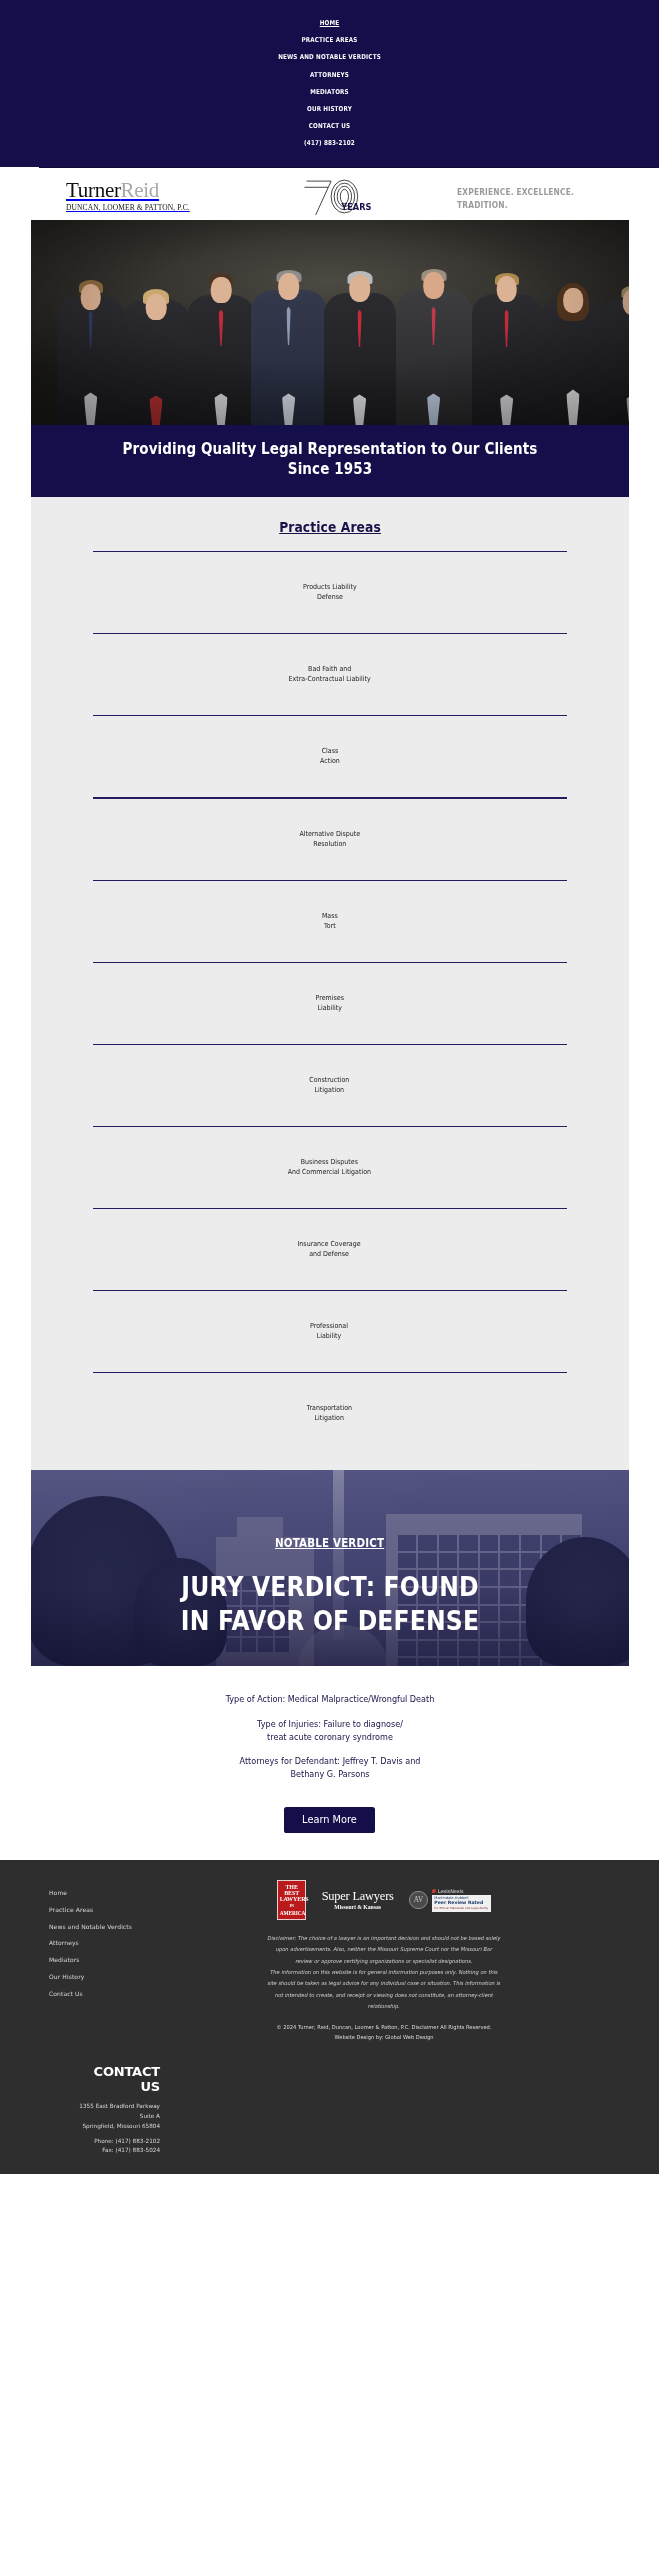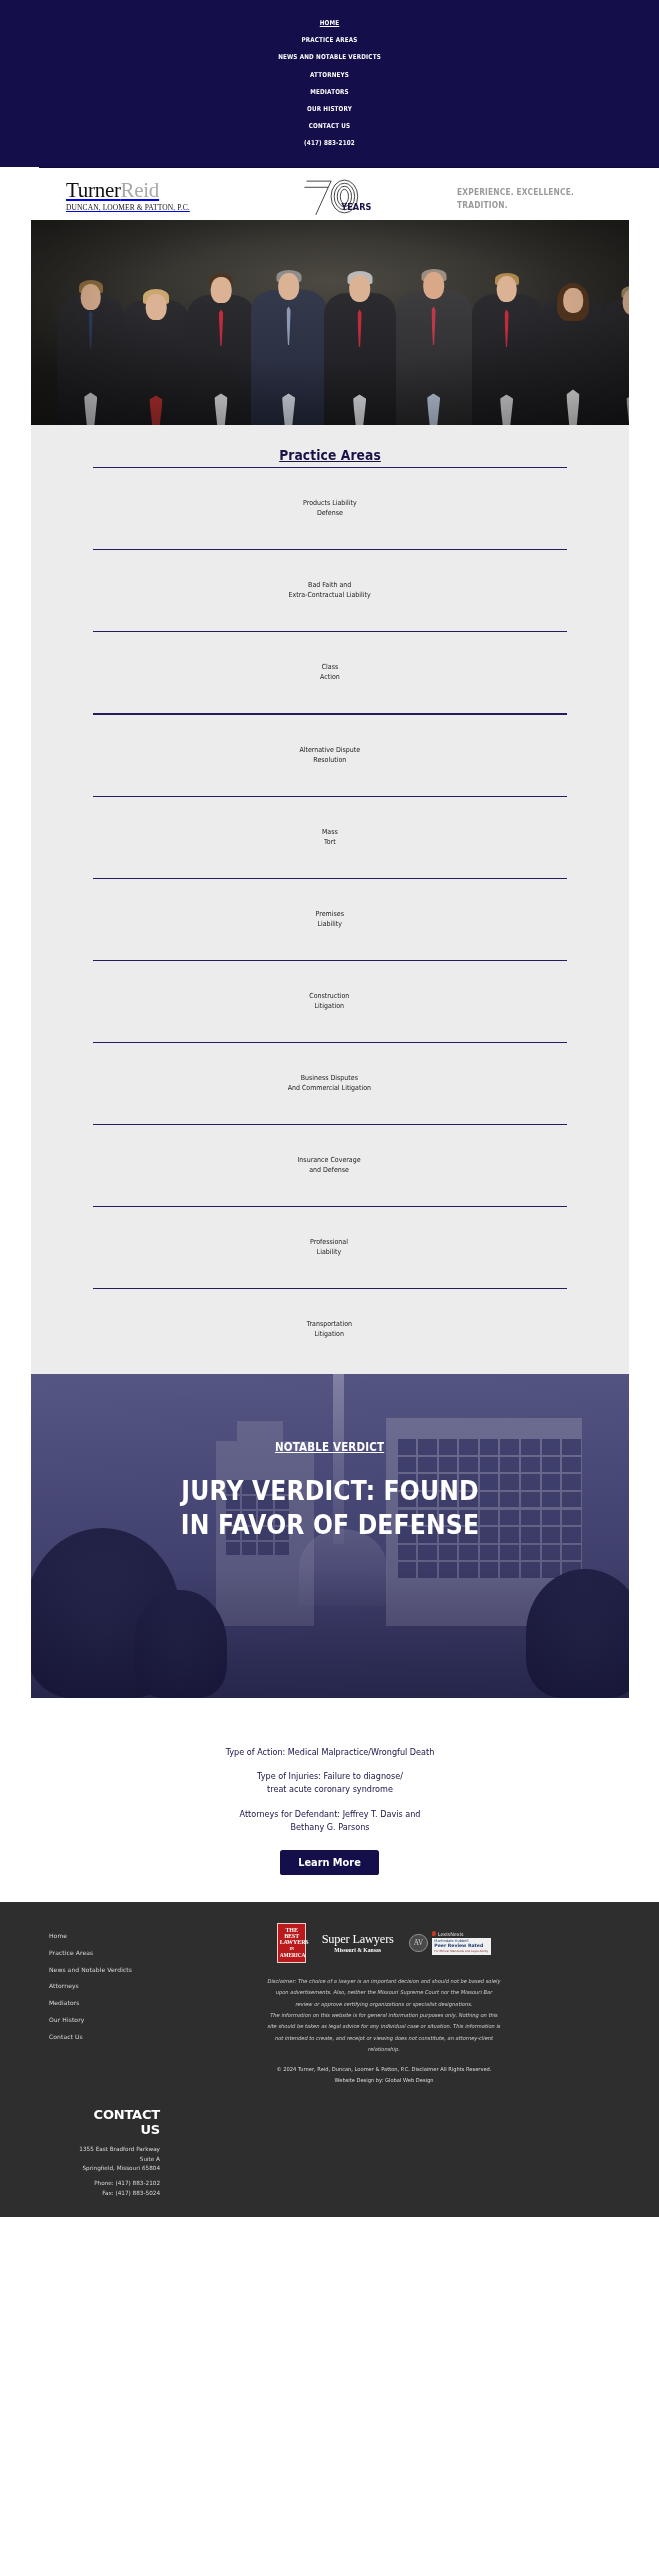--- a/index.html
+++ b/index.html
@@ -177,21 +177,21 @@
     font-family: "DejaVu Sans", sans-serif;
     font-size: 13.4px;
     font-weight: bold;
     text-decoration: underline;
     padding: 8.2px 0 4.1px 0;
     letter-spacing: 0.1px;
     transform: scaleX(0.92);
   }
   .pa-list {
     width: 474px;
-    margin: 0 auto;
+    margin: 12px auto;
   }
   .pa-rule {
     height: 0;
     border-top: 0.8px solid #231c5e;
     width: 100%;
   }
   .pa-item {
     height: 81px;
     display: flex;
     align-items: center;
@@ -204,21 +204,21 @@
     font-size: 7px;
     line-height: 9.8px;
     font-weight: normal;
     transform: scaleX(0.9);
   }
 
   
   .verdict {
     width: 598px;
     margin: 0 auto;
-    height: 324px;
+    height: 196px;
     position: relative;
     overflow: hidden;
     background: #a21caf;
   }
   .verdict .sky {
     position: absolute; inset: 0;
     background: linear-gradient(175deg,#6d6f95 0%,#5c5f88 45%,#4a4c72 100%);
   }
   .verdict .bldg {
     position: absolute;
@@ -276,42 +276,42 @@
     letter-spacing: 0.2px;
     margin-top: 19.6px;
     transform: scaleX(0.87);
   }
 
   
   .vdetail {
     width: 598px;
     margin: 0 auto;
     background: #ffffff;
-    padding: 48px 0 27px 0;
+    padding: 27px 0 27px 0;
     text-align: center;
   }
   .vdetail p {
     color: #191249;
     font-family: "DejaVu Sans", sans-serif;
     font-size: 8.8px;
     line-height: 13px;
     margin-bottom: 11.3px;
     transform: scaleX(0.92);
   }
   .learn-btn {
     display: inline-block;
     background: #140F4B;
     color: #ffffff;
     font-family: "DejaVu Sans", sans-serif;
     font-size: 9.8px;
-    font-weight: bold;
+    font-weight: normal;
     padding: 6.7px 18.5px 7.7px 18.5px;
     border-radius: 2.6px;
     text-decoration: none;
-    margin-top: 5px;
+    margin-top: 15px;
     cursor: pointer;
     border: none;
   }
 
   
   .footer {
     width: 659px;
     background: #2e2e2e;
     padding: 17.5px 0 0 0;
     position: relative;
@@ -569,20 +569,24 @@
       <div class="p-head" style="top:14.4px;width:19.6px;height:25px;background:#e0b494;"></div>
     </div>
     <div class="person" style="left:565px;width:75px;height:150px;">
       <div class="p-body" style="width:65px;height:126px;"></div>
       <div class="p-shirt" style="height:31px;"></div>
 
       <div class="p-hair" style="top:10.3px;width:23px;height:12.4px;background:#a08b63;"></div>
       <div class="p-head" style="top:13.4px;width:20.6px;height:26px;background:#dcb295;"></div>
     </div>
     <div class="vignette"></div>
+  </div>
+  <div class="hero-banner">
+    <div class="hero-banner-text">Providing Quality Legal Representation to Our Clients</div>
+    <div class="hero-banner-text">Since 1953</div>
   </div>
 </section>
 
 <section class="practice">
   <h2 class="practice-title">Practice Areas</h2>
   <div class="pa-list">
 
     <div class="pa-rule"></div>
     <div class="pa-item">
       <div class="pa-label">

